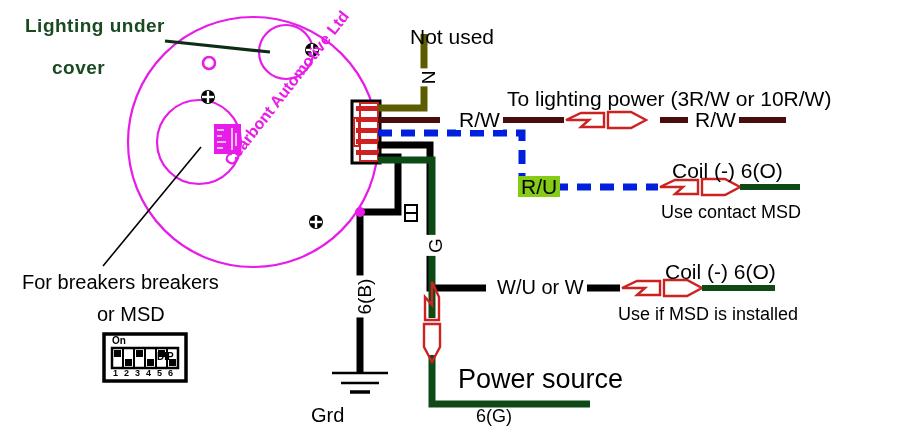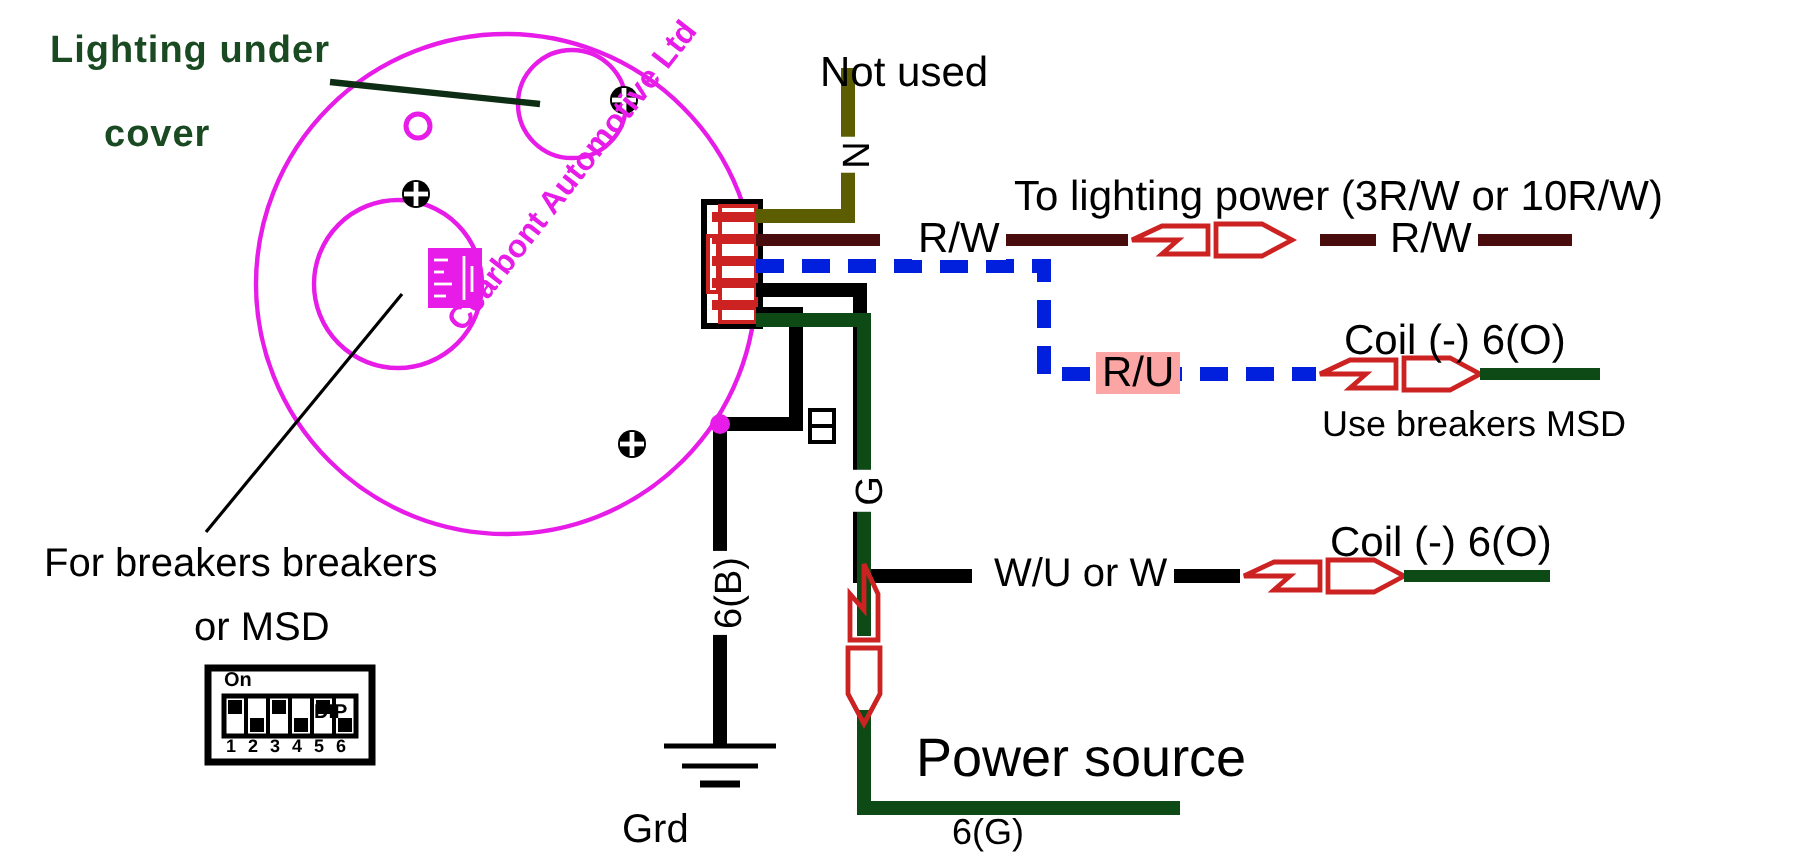--- a/index.html
+++ b/index.html
@@ -157,41 +157,42 @@
             transform:rotate(-90deg);transform-origin:50% 50%;">N</div>
 
 <div class="lbl" style="left:507px;top:88px;font-size:21px;">To lighting power (3R/W or 10R/W)</div>
 
 <div class="lbl" style="left:456px;top:109px;font-size:21px;background:#fff;padding:0 3px;">R/W</div>
 
 <div class="lbl" style="left:692px;top:109px;font-size:21px;background:#fff;padding:0 3px;">R/W</div>
 
 <div class="lbl" style="left:672px;top:160px;font-size:21px;">Coil (-) 6(O)</div>
 
-<div class="lbl" style="left:548px;top:176px;font-size:21px;background:#fca5a5;padding:0 3px;">R/U</div>
-
-<div class="lbl" style="left:661px;top:203px;font-size:18px;">Use breakers MSD</div>
+<div class="lbl" style="left:518px;top:176px;font-size:21px;background:#84cc16;padding:0 3px;">R/U</div>
+
+<div class="lbl" style="left:661px;top:203px;font-size:18px;">Use contact MSD</div>
 
 <div class="lbl" style="left:403px;top:206px;font-size:17px;background:#fff;padding:0 1px;
             transform:rotate(-90deg);transform-origin:50% 50%;opacity:0;">B</div>
 
 <div class="lbl" style="left:425px;top:236px;font-size:19px;background:#fff;padding:0 3px;
             transform:rotate(-90deg);transform-origin:50% 50%;">G</div>
 
 <div class="lbl" style="left:344px;top:285px;font-size:19px;background:#fff;padding:2px 3px;
             transform:rotate(-90deg);transform-origin:50% 50%;">6(B)</div>
 
 <div class="lbl" style="left:22px;top:272px;font-size:20px;">For breakers breakers</div>
 
 <div class="lbl" style="left:97px;top:304px;font-size:20px;">or MSD</div>
 
 <div class="lbl" style="left:494px;top:277px;font-size:20px;background:#fff;padding:0 3px;">W/U or W</div>
 
 <div class="lbl" style="left:665px;top:261px;font-size:21px;">Coil (-) 6(O)</div>
 
+<div class="lbl" style="left:618px;top:305px;font-size:18px;">Use if MSD is installed</div>
 
 <div class="lbl" style="left:112px;top:336px;font-size:10px;font-weight:bold;">On</div>
 
 <div class="lbl" style="left:157px;top:336px;font-size:10px;font-weight:bold;margin-top:16px;">DIP</div>
 
 <div class="lbl" style="left:113px;top:369px;font-size:9px;font-weight:bold;">1</div>
 <div class="lbl" style="left:124px;top:369px;font-size:9px;font-weight:bold;">2</div>
 <div class="lbl" style="left:135px;top:369px;font-size:9px;font-weight:bold;">3</div>
 <div class="lbl" style="left:146px;top:369px;font-size:9px;font-weight:bold;">4</div>
 <div class="lbl" style="left:157px;top:369px;font-size:9px;font-weight:bold;">5</div>

